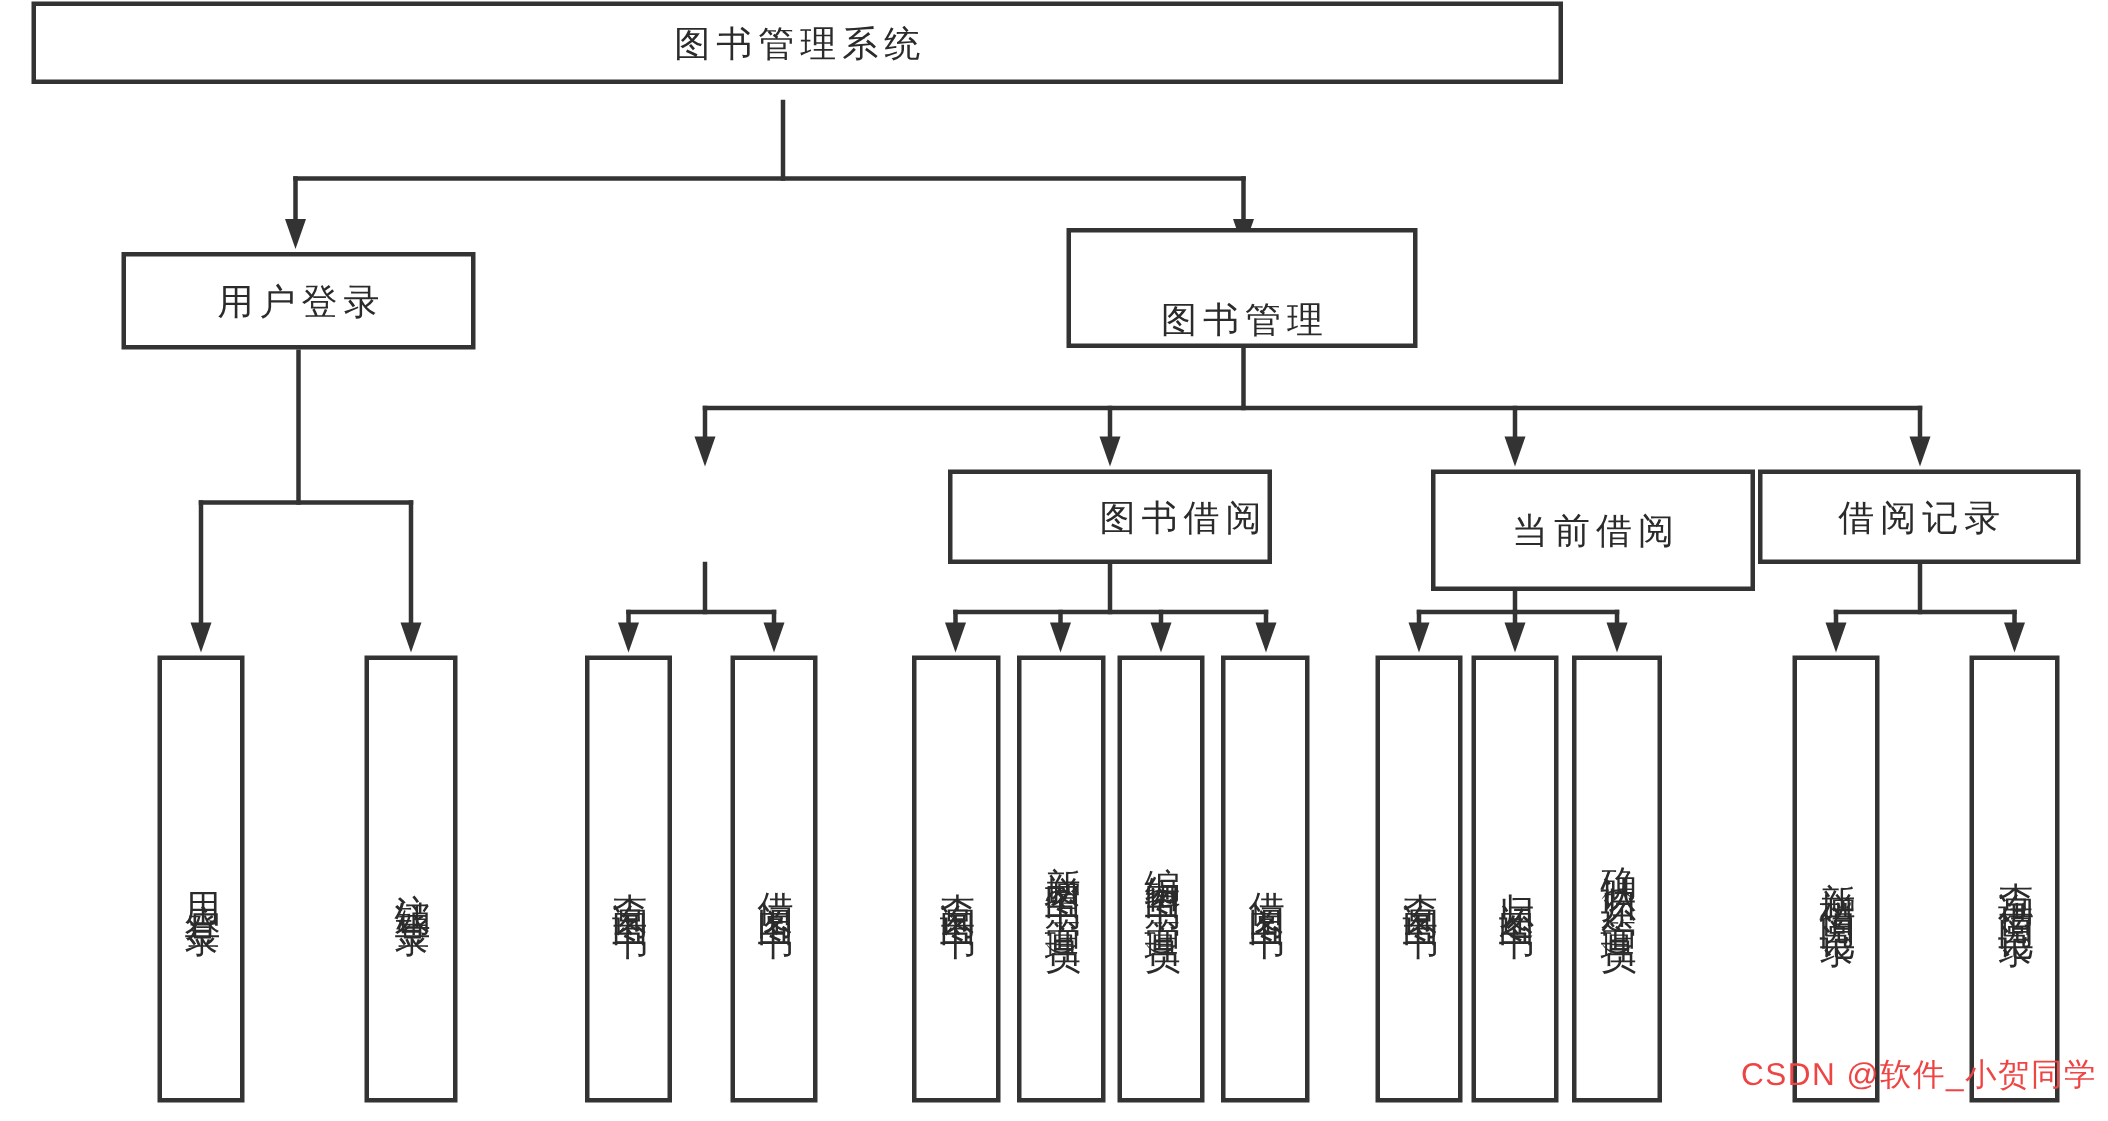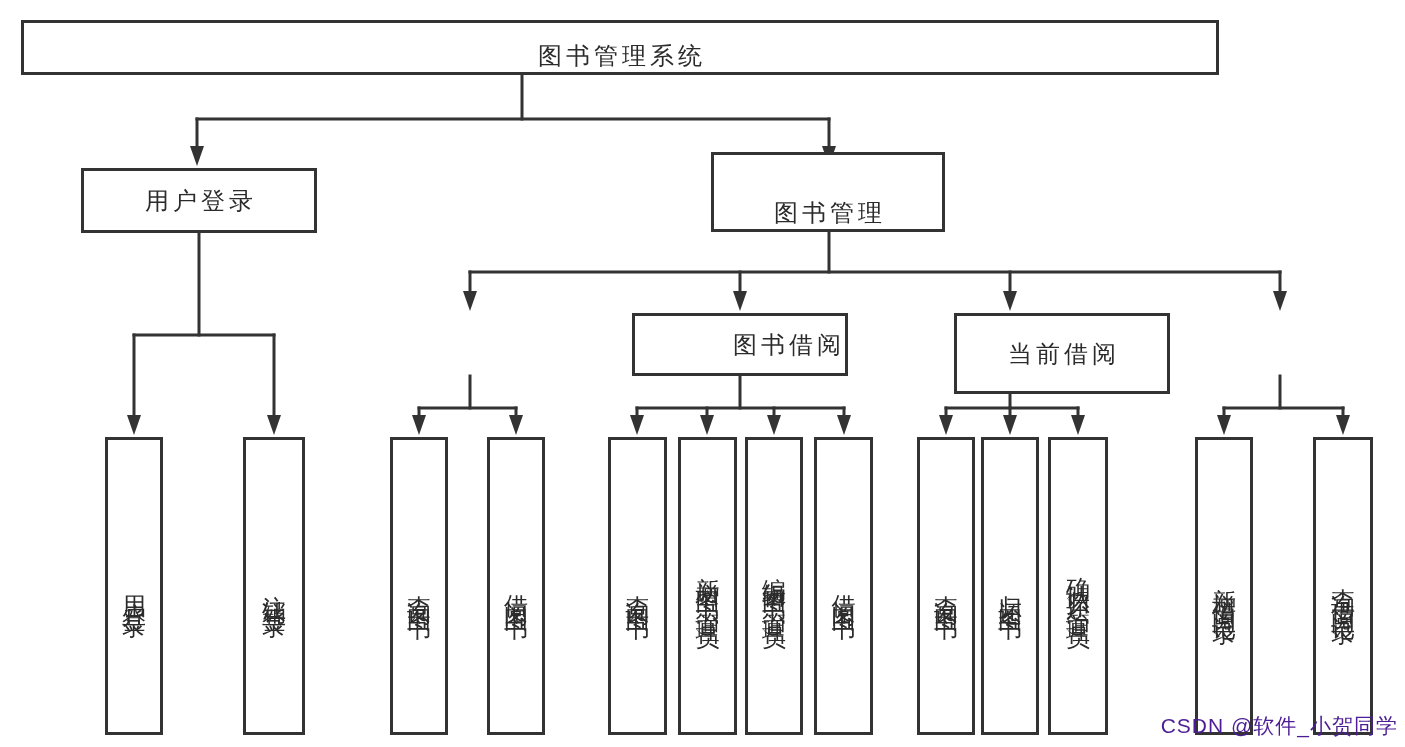--- a/index.html
+++ b/index.html
@@ -39,23 +39,23 @@
     text-orientation: mixed;
     font-size: 24px;
     letter-spacing: 7px;
     padding-top: 7px;    
     line-height: 1;
     white-space: nowrap;
   }
   .watermark {
     position: absolute;
     right: 7px;
-    bottom: 7px;
+    bottom: 17px;
     font-size: 21px;
-    color: #4c1d95;
+    color: #ef4444;
     letter-spacing: 1px;
     z-index: 5;
     white-space: nowrap;
   }
 </style>
 </head>
 <body>
 
 <div class="canvas">
 
@@ -128,37 +128,40 @@
     <g>
       <line x1="1280" y1="376" x2="1280" y2="408"></line>
       <line x1="1224" y1="408" x2="1343" y2="408"></line>
       <line x1="1224" y1="408" x2="1224" y2="417"></line>
       <polygon points="1217,415 1231,415 1224,435" stroke="none"></polygon>
       <line x1="1343" y1="408" x2="1343" y2="417"></line>
       <polygon points="1336,415 1350,415 1343,435" stroke="none"></polygon>
     </g>
   </svg>
 
-  <div class="node h" style="left:21px; top:20px; width:1198px; height:55px;align-items:flex-end;">
+  <div class="node h" style="left:21px; top:1px; width:1021px; height:55px;">
     <span class="lbl">图书管理系统</span>
   </div>
 
   <div class="node h" style="left:81px; top:168px; width:236px; height:65px;">
     <span class="lbl">用户登录</span>
   </div>
   <div class="node h" style="left:711px; top:152px; width:234px; height:80px;align-items:flex-end;">
     <span class="lbl">图书管理</span>
   </div>
 
   <div class="node h" style="left:632px; top:313px; width:216px; height:63px;justify-content:flex-end;">
     <span class="lbl">图书借阅</span>
   </div>
   <div class="node h" style="left:954px; top:313px; width:216px; height:81px;">
     <span class="lbl">当前借阅</span>
   </div>
+  <div class="node h" style="left:1172px; top:313px; width:215px; height:63px;">
+    <span class="lbl">借阅记录</span>
+  </div>
 
   <div class="node v" style="left:105px; top:437px; width:58px; height:298px;">
     <span class="vlbl">用户登录</span>
   </div>
   <div class="node v" style="left:243px; top:437px; width:62px; height:298px;">
     <span class="vlbl">注销登录</span>
   </div>
 
   <div class="node v" style="left:390px; top:437px; width:58px; height:298px;">
     <span class="vlbl">查询图书</span>

